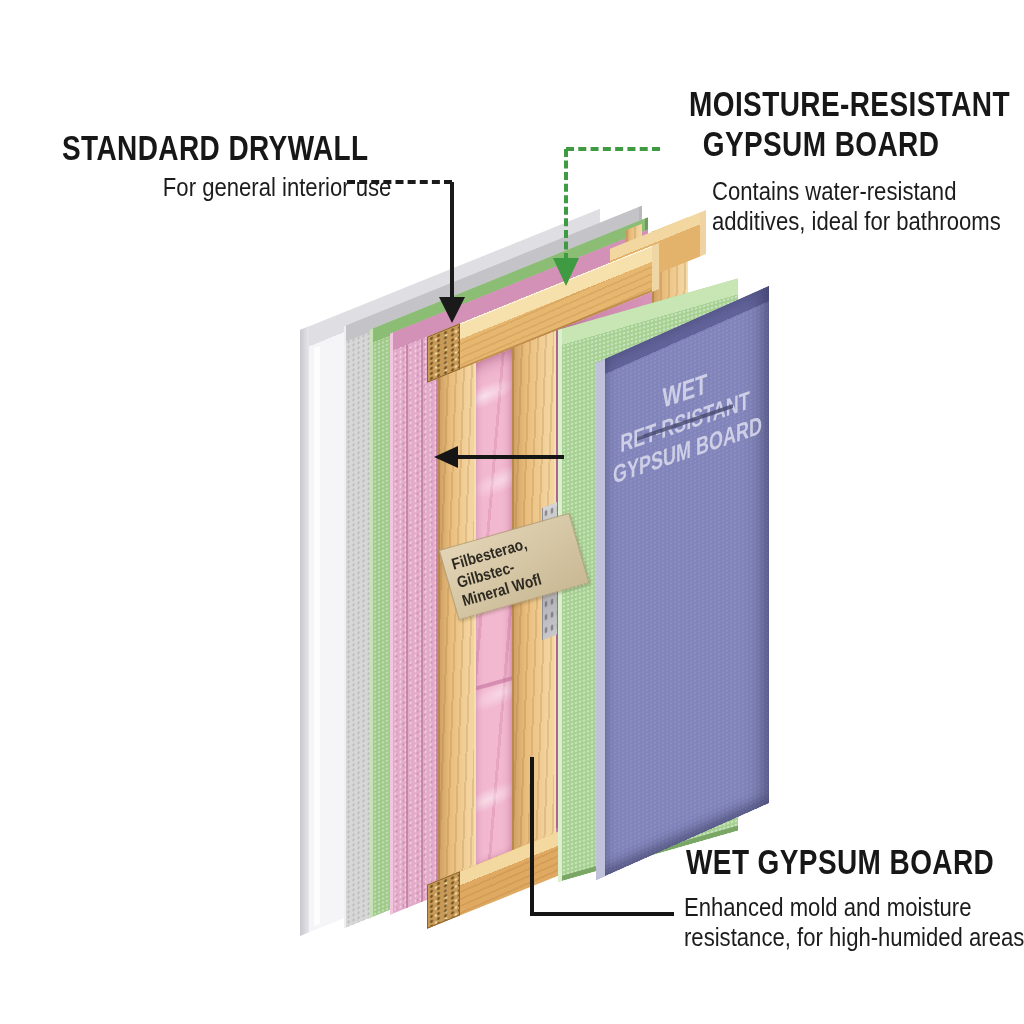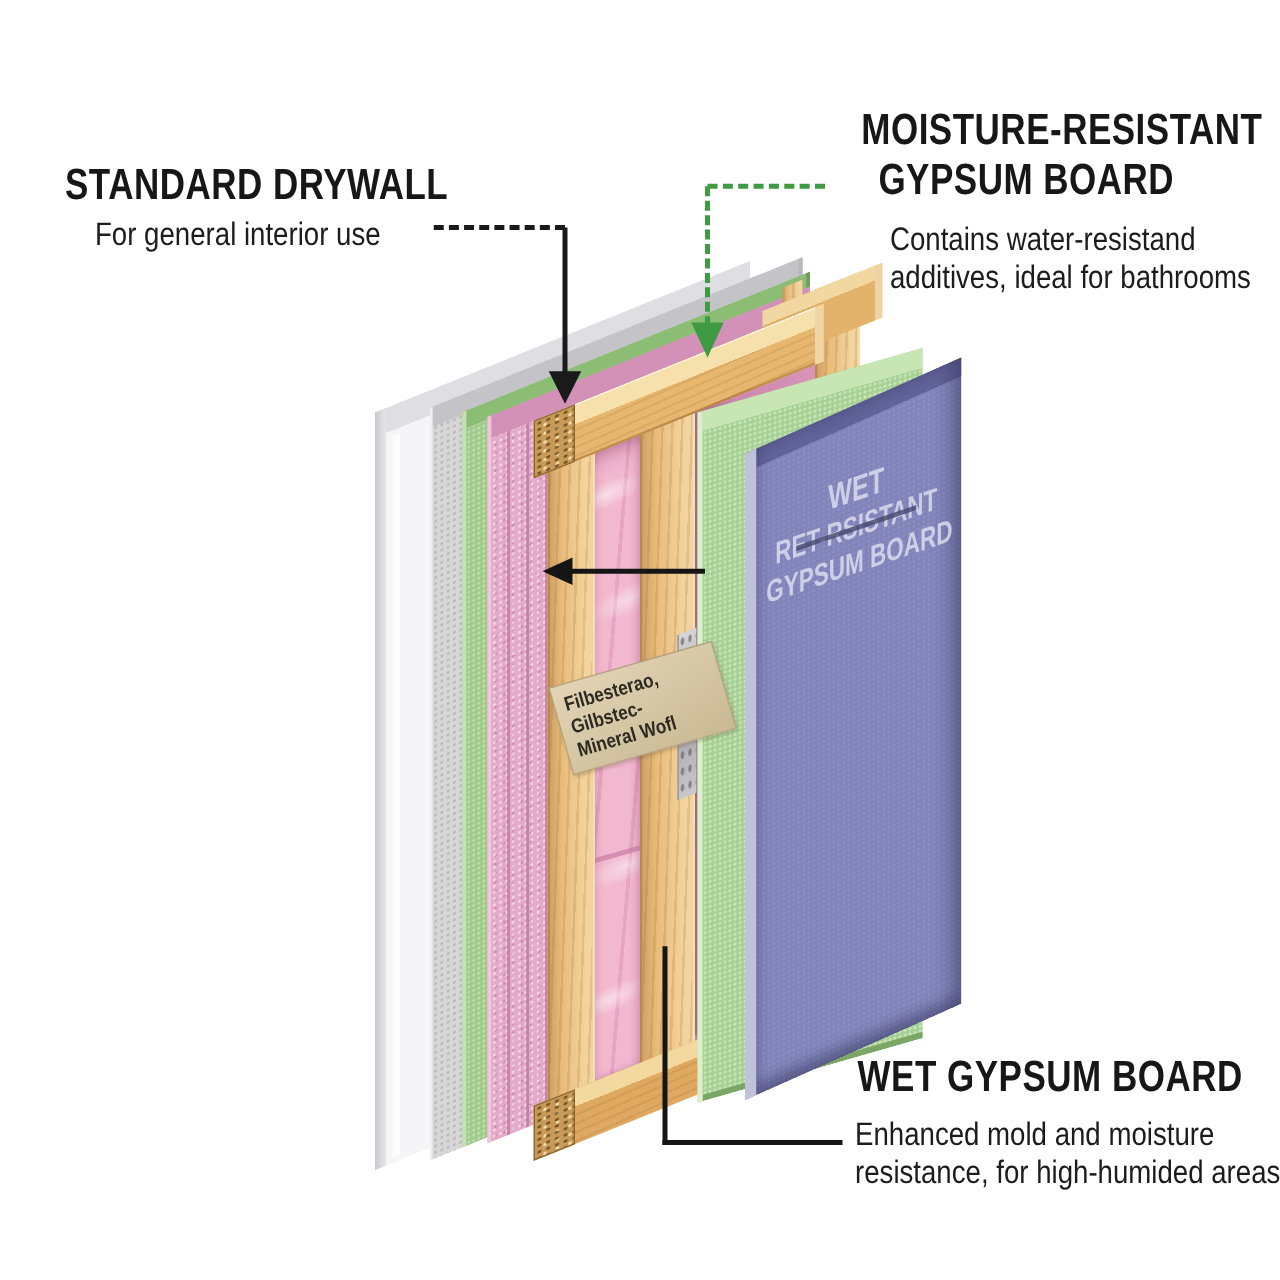--- a/index.html
+++ b/index.html
@@ -5,21 +5,21 @@
   html,body{margin:0;padding:0;background:#ffffff;}
   body{width:1024px;height:1024px;position:relative;overflow:hidden;
        font-family:"Liberation Sans",sans-serif;}
   .abs{position:absolute;}
 
   
   .title{font-weight:bold;color:#171717;font-size:35px;line-height:40px;
          transform:scaleX(.8);transform-origin:0 0;white-space:nowrap;letter-spacing:.5px;}
   .subtitle{color:#1c1c1c;font-size:26px;line-height:30px;
             transform:scaleX(.85);transform-origin:0 0;white-space:nowrap;}
-  #lbl-standard{left:52px;top:128px;}
+  #lbl-standard{left:62px;top:128px;text-align:right;}
   #lbl-standard .subtitle{margin:4px 0 0 24px;}
   #lbl-moisture{left:656px;top:84px;width:330px;}
   #lbl-moisture .title{transform-origin:50% 0;text-align:center;}
   #lbl-moisture-desc{left:712px;top:176px;}
   #lbl-wet{left:686px;top:842px;}
   #lbl-wet-desc{left:684px;top:892px;}
 
   
   .ln{position:absolute;z-index:10;}
   #std-dash{left:347px;top:180px;width:105px;height:0;border-top:4px dashed #1a1a1a;}

